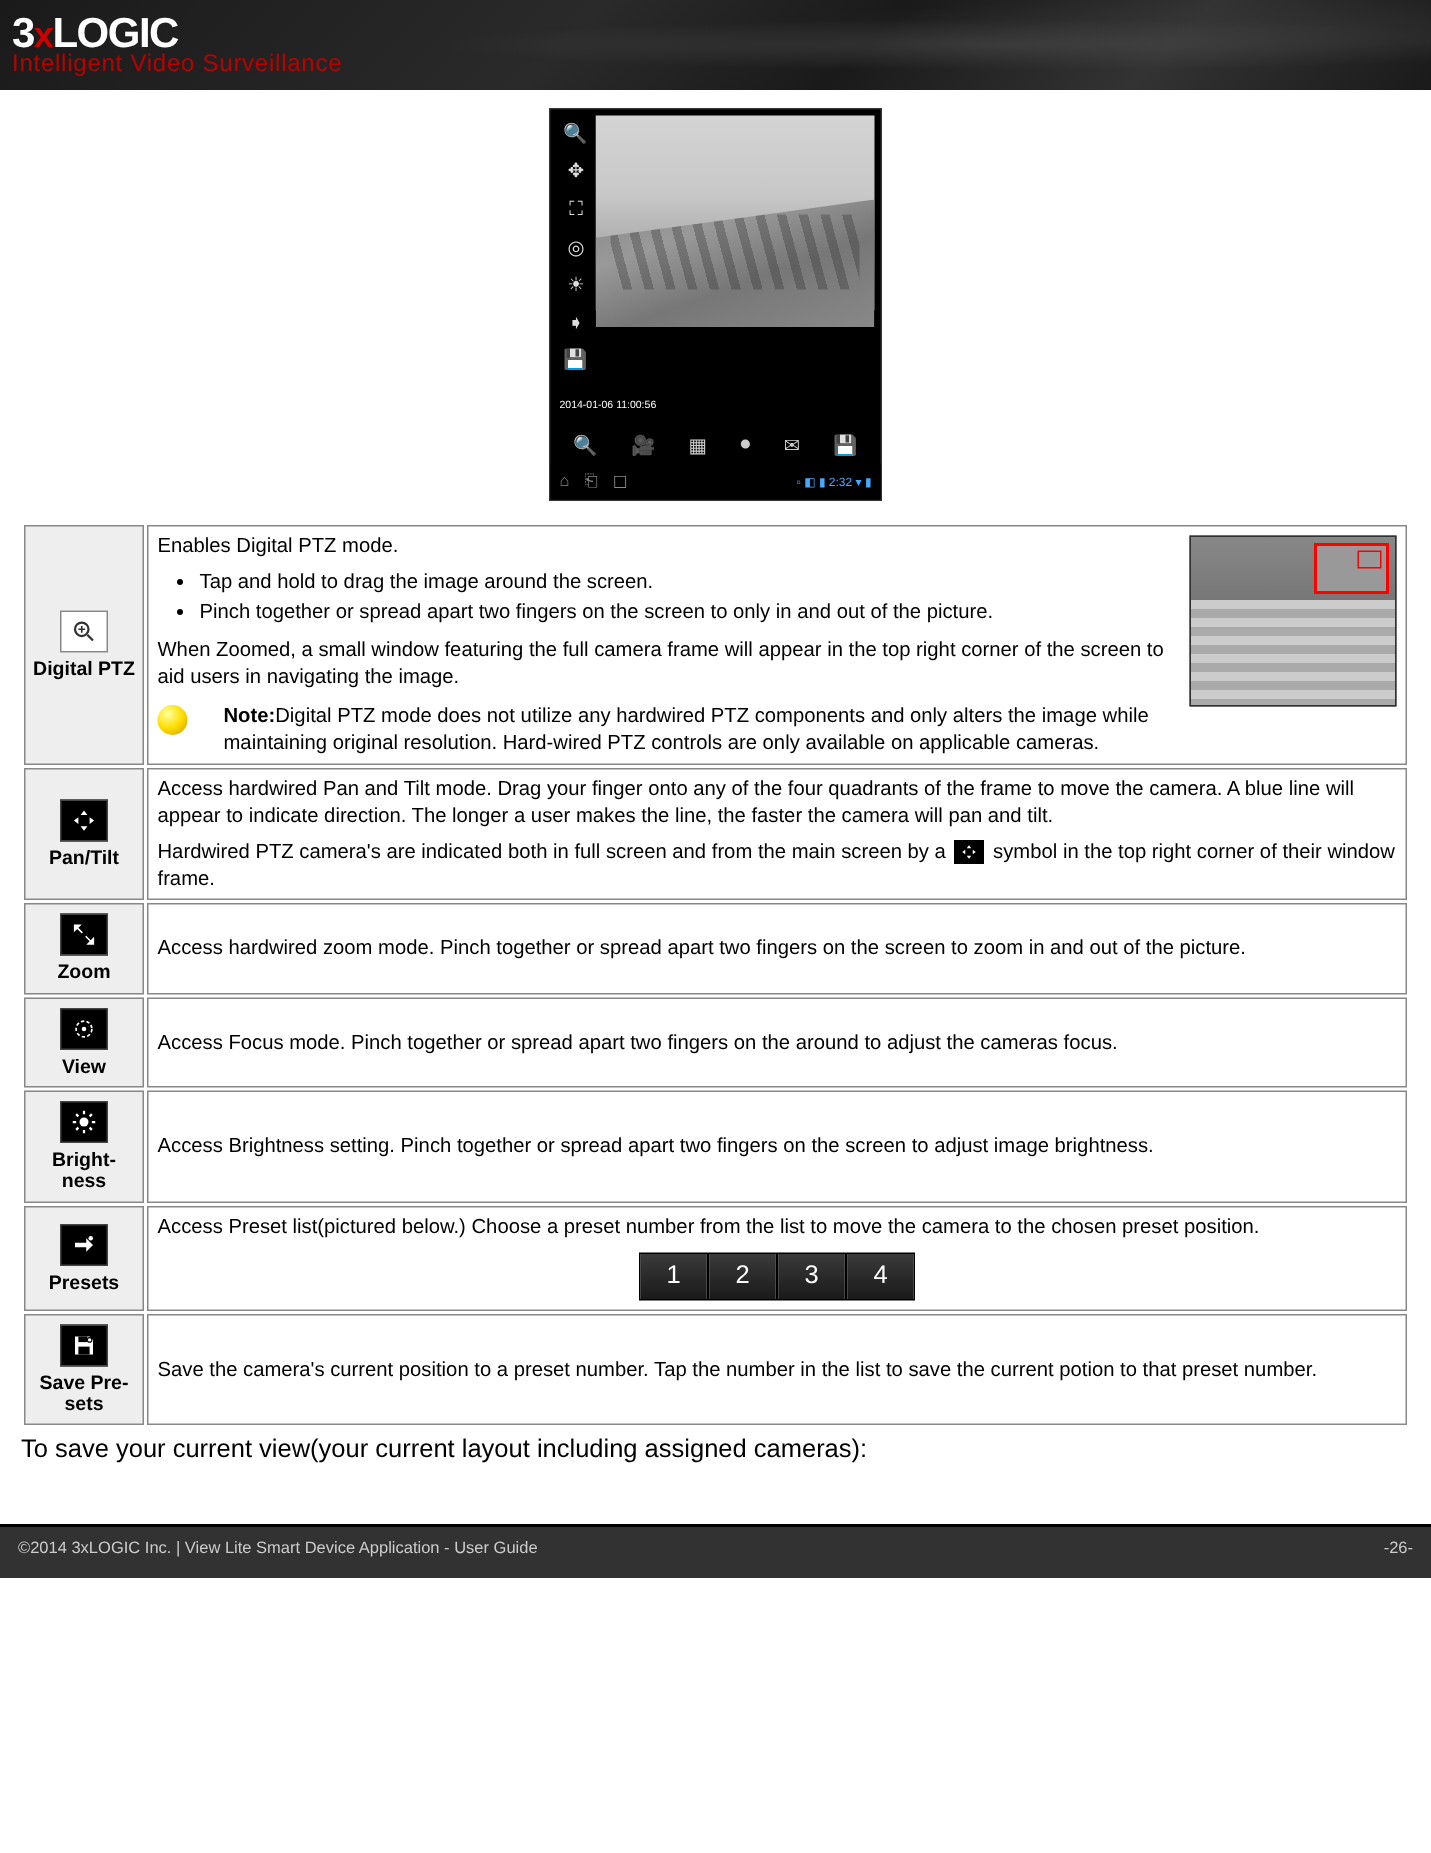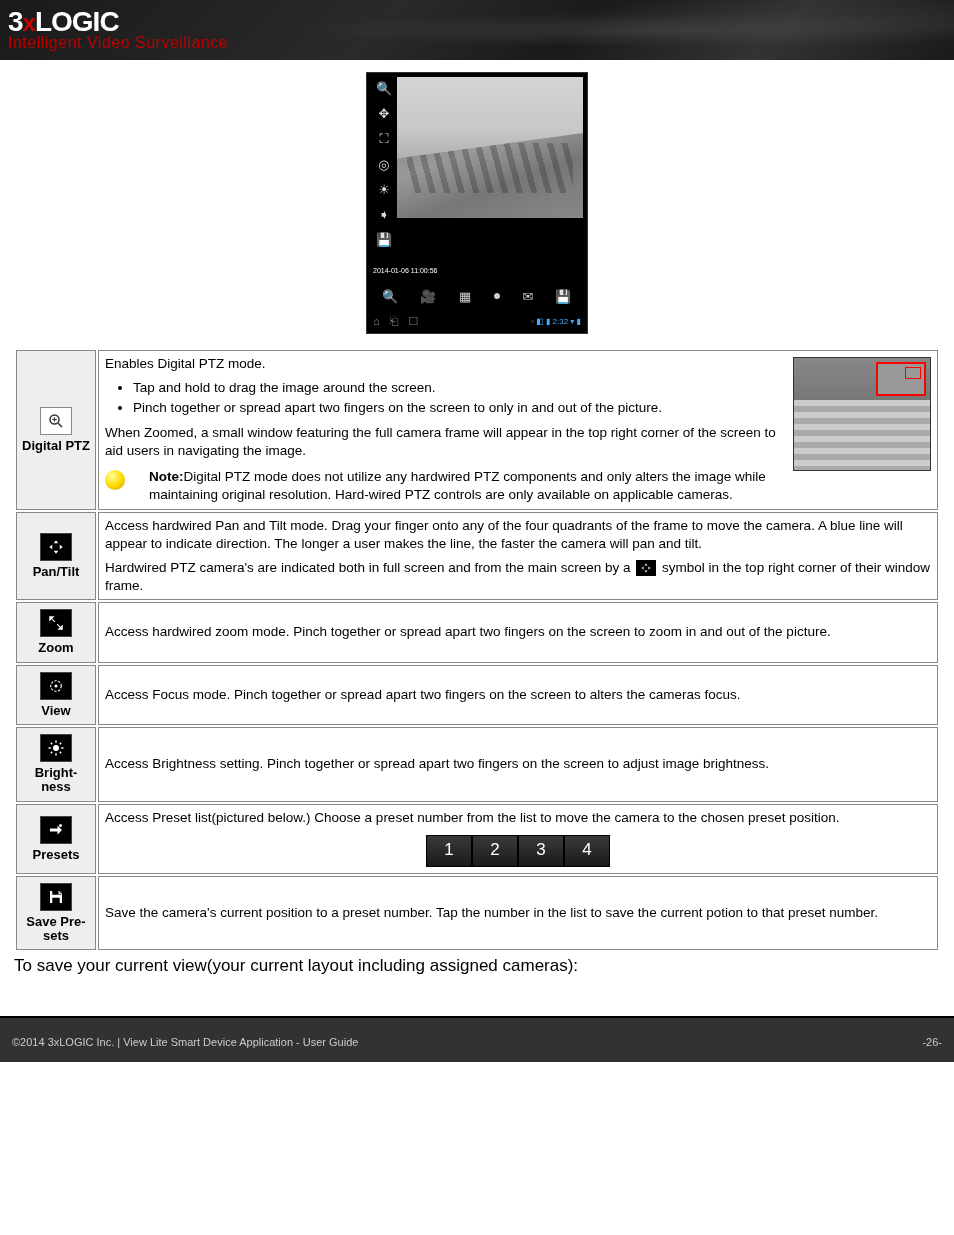--- a/index.html
+++ b/index.html
@@ -40,21 +40,21 @@
 .thumb-top{position:absolute;top:0;left:0;right:0;height:42px;background:linear-gradient(#888,#777)}
 .thumb-mini{position:absolute;top:4px;right:4px;width:46px;height:30px;border:2px solid #f00;background:#999}
 .thumb-mini::after{content:"";position:absolute;top:3px;right:3px;width:14px;height:10px;border:1px solid #f00}
 .thumb-body{position:absolute;top:42px;left:0;right:0;bottom:0;background:repeating-linear-gradient(#ccc 0,#ccc 6px,#aaa 6px,#aaa 12px)}
 .inline-icon{display:inline-flex;vertical-align:middle;width:20px;height:16px;background:#000;align-items:center;justify-content:center;margin:0 2px}
 .inline-icon svg{width:12px;height:12px}
 .preset-bar{display:flex;justify-content:center;margin:8px 0 2px}
 .preset-bar .p{width:44px;height:30px;background:linear-gradient(#3a3a3a,#1a1a1a);color:#fff;display:flex;align-items:center;justify-content:center;font-size:17px;border:1px solid #000;font-family:Arial}
 h2.sec{font-family:Arial,sans-serif;font-size:23px;font-weight:bold;margin:18px 0 4px 18px}
 p.body{font-size:17px;margin:4px 0 0 0}
-.footer{margin-top:40px;border-top:2px solid #000;background:#323232;color:#ccc;font-size:11px;padding:18px 12px 14px;display:flex;font-family:Arial}
+.footer{margin-top:40px;border-top:2px solid #000;background:#323232;color:#ccc;font-size:11px;padding:8px 12px 14px;display:flex;font-family:Arial}
 .footer .r{margin-left:auto}
 </style>
 </head>
 <body>
 
 <div class="header">
   <div class="logo">
     <div class="logo-main"><span class="three">3</span><span class="x">x</span>LOGIC</div>
     <div class="logo-sub">Intelligent Video Surveillance</div>
   </div>
@@ -161,21 +161,21 @@
     <tr>
       <td class="iconcell">
         <div class="iconbox">
               <svg viewBox="0 0 24 24">
                 <circle cx="12" cy="12" r="7" fill="none" stroke="#fff" stroke-width="1.5" stroke-dasharray="3 2"></circle>
                 <circle cx="12" cy="12" r="2" fill="#fff"></circle>
               </svg>
             </div>
         <div class="iconlabel">View</div>
       </td>
-      <td class="desc">Access Focus mode. Pinch together or spread apart two fingers on the screen to alters the cameras focus.</td>
+      <td class="desc">Access Focus mode. Pinch together or spread apart two fingers on the around to adjust the cameras focus.</td>
     </tr>
     <tr>
       <td class="iconcell">
         <div class="iconbox">
               <svg viewBox="0 0 24 24">
                 <circle cx="12" cy="12" r="4" fill="#fff"></circle>
                 <g stroke="#fff" stroke-width="2">
                   <line x1="12" y1="2" x2="12" y2="5"></line>
                   <line x1="12" y1="19" x2="12" y2="22"></line>
                   <line x1="2" y1="12" x2="5" y2="12"></line>

